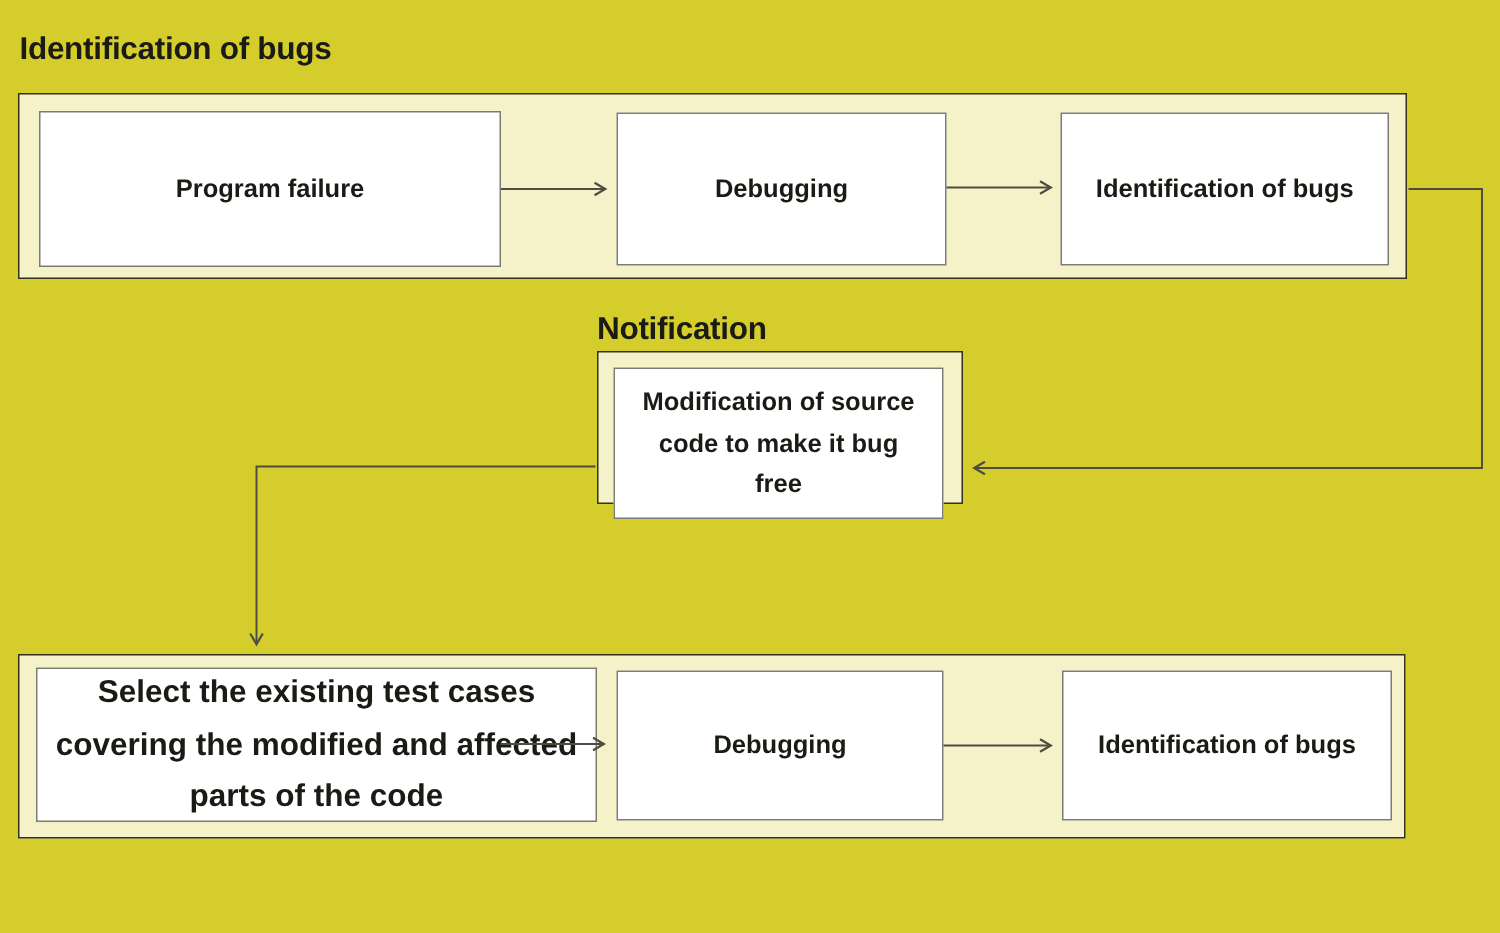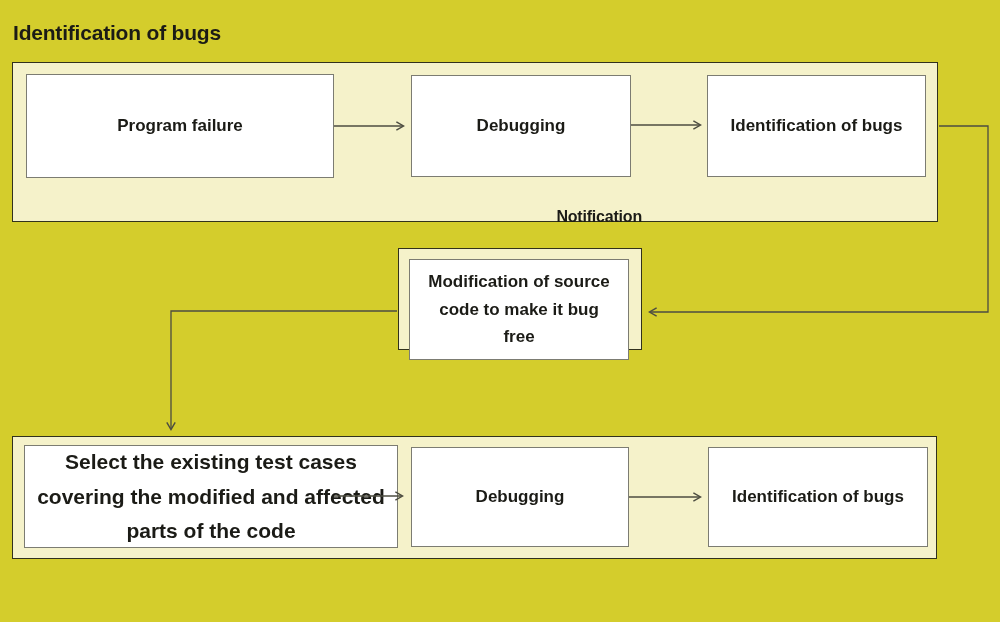--- a/index.html
+++ b/index.html
@@ -25,33 +25,33 @@
   }
   .section-title{
     position:absolute;
     font-weight:700;
     color:var(--c-text);
     font-size:21px;
     letter-spacing:-0.2px;
     white-space:nowrap;
   }
   .title-top{left:13px;top:21px;}
-  .title-mid{left:398px;top:208px;width:244px;text-align:right;font-size:16px;}
+  .title-mid{left:398px;top:208px;width:244px;text-align:left;font-size:21px;}
   .title-bottom{left:13px;top:579px;}
   .band{
     position:absolute;
     background:var(--c-band-fill);
     border:1.5px solid var(--c-band-border);
     box-sizing:border-box;
   }
-  .band-top{left:12px;top:62px;width:926px;height:160px;}
+  .band-top{left:12px;top:62px;width:926px;height:124px;}
   .band-bottom{left:12px;top:436px;width:925px;height:123px;}
   .mid-container{
     position:absolute;
-    left:398px;top:248px;width:244px;height:102px;
+    left:398px;top:234px;width:244px;height:102px;
     background:var(--c-band-fill);
     border:1.5px solid var(--c-band-border);
     box-sizing:border-box;
   }
   .flow-box{
     position:absolute;
     background:var(--c-box-fill);
     border:1.5px solid var(--c-box-border);
     box-sizing:border-box;
     display:flex;

